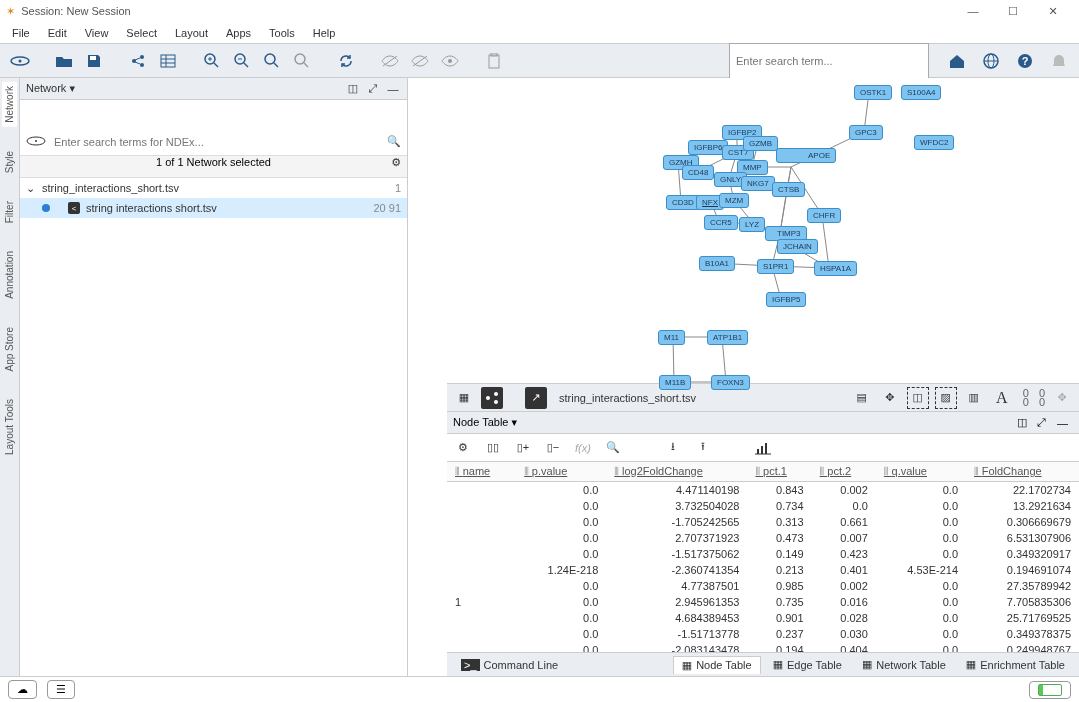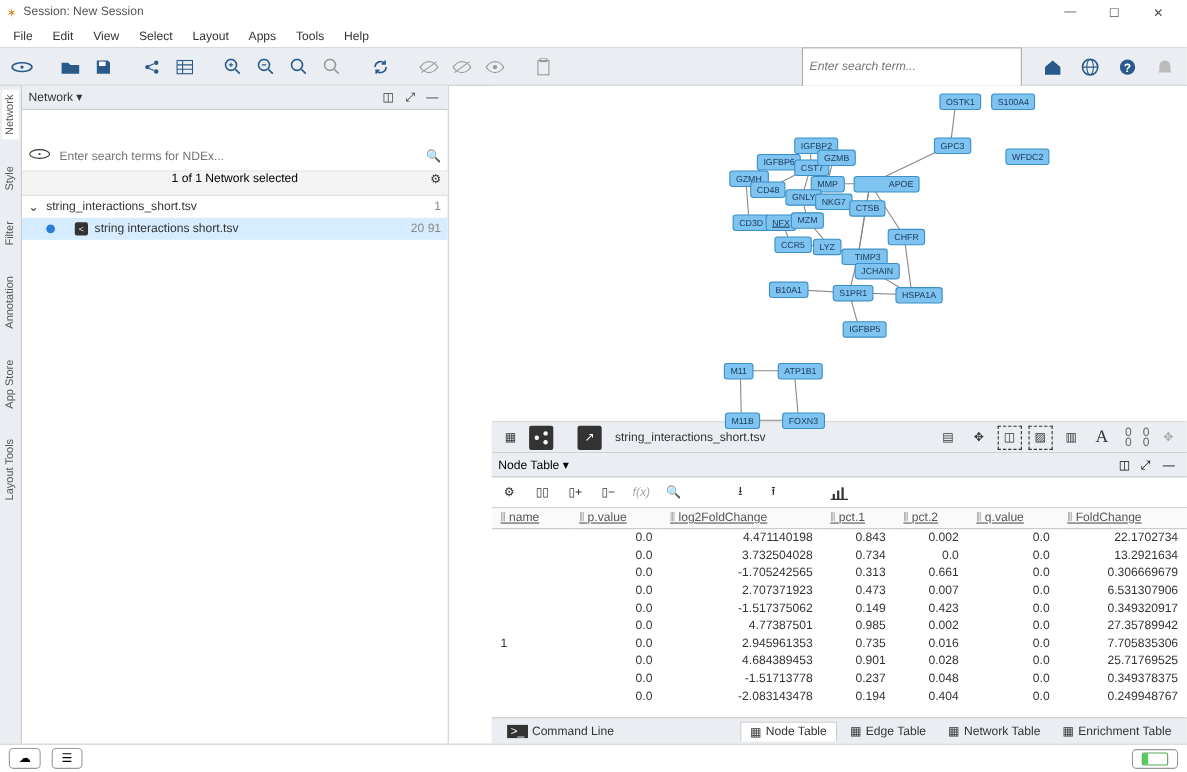--- a/index.html
+++ b/index.html
@@ -6,21 +6,21 @@
 body { width: 1079px; height: 702px; background: #fff; display: flex; flex-direction: column; overflow: hidden; }
 .titlebar { height: 22px; display: flex; align-items: center; padding: 0 6px; color: #555; }
 .titlebar .spacer { flex: 1; }
 .titlebar .winbtn { width: 40px; height: 22px; display: flex; align-items: center; justify-content: center; color: #555; }
 .menubar { height: 22px; display: flex; align-items: center; padding: 0 4px; gap: 2px; border-bottom: 1px solid #ccc; }
 .menubar span { padding: 2px 8px; color: #333; }
 .toolbar { height: 34px; display: flex; align-items: center; padding: 0 8px; gap: 6px; background: #eaeef2; border-bottom: 1px solid #ccc; }
 .toolbar .sep { width: 8px; }
 .toolbar .tbtn { width: 24px; height: 24px; display: flex; align-items: center; justify-content: center; color: #2a5a8a; }
 .toolbar .tbtn.disabled { color: #999; }
-.toolbar .search { margin-left: auto; width: 200px; height: 36px; border: 1px solid #aaa; padding: 0 6px; color: #888; background: #fff; font-style: italic; }
+.toolbar .search { margin-left: auto; width: 200px; height: 36px; border: 1px solid #aaa; padding: 0 6px; color: #888; background: #fff; }
 .toolbar .right-icons { display: flex; gap: 10px; margin-left: 10px; }
 .toolbar .right-icons .tbtn { color: #2a5a8a; }
 .main { flex: 1; display: flex; min-height: 0; }
 .side-tabs { width: 20px; background: #eaeef2; border-right: 1px solid #ccc; display: flex; flex-direction: column; align-items: center; padding-top: 4px; gap: 20px; }
 .side-tabs .vtab { writing-mode: vertical-rl; transform: rotate(180deg); color: #555; padding: 4px 2px; font-size: 10px; }
 .side-tabs .vtab.active { background: #fff; }
 .network-panel { width: 388px; border-right: 1px solid #ccc; display: flex; flex-direction: column; background: #fff; }
 .np-header { height: 22px; display: flex; align-items: center; padding: 0 6px; background: #eaeef2; border-bottom: 1px solid #ccc; }
 .np-header .title { flex: 1; color: #333; }
 .np-header .icbtn { width: 16px; height: 16px; display: flex; align-items: center; justify-content: center; margin-left: 4px; color: #333; }
@@ -308,21 +308,21 @@
         <div class="node" style="left: 454px; top: 7px;">S100A4</div>
         <div class="node" style="left: 402px; top: 47px;">GPC3</div>
         <div class="node" style="left: 467px; top: 57px;">WFDC2</div>
         <div class="node" style="left: 275px; top: 47px;">IGFBP2</div>
         <div class="node" style="left: 241px; top: 62px;">IGFBP6</div>
         <div class="node" style="left: 275px; top: 67px;">CST7</div>
         <div class="node" style="left: 296px; top: 58px;">GZMB</div>
         <div class="node" style="left: 216px; top: 77px;">GZMH</div>
         <div class="node" style="left: 235px; top: 87px;">CD48</div>
         <div class="node" style="left: 290px; top: 82px;">MMP</div>
-        <div class="node" style="left: 329px; top: 82px; padding-left: 31px;">APOE</div>
+        <div class="node" style="left: 329px; top: 70px; padding-left: 31px;">APOE</div>
         <div class="node" style="left: 267px; top: 94px;">GNLY</div>
         <div class="node" style="left: 294px; top: 98px;">NKG7</div>
         <div class="node" style="left: 325px; top: 104px;">CTSB</div>
         <div class="node" style="left: 219px; top: 117px;">CD3D</div>
         <div class="node" style="left: 249px; top: 117px; text-decoration: underline;">NFX</div>
         <div class="node" style="left: 272px; top: 115px;">MZM</div>
         <div class="node" style="left: 360px; top: 130px;">CHFR</div>
         <div class="node" style="left: 257px; top: 137px;">CCR5</div>
         <div class="node" style="left: 292px; top: 139px;">LYZ</div>
         <div class="node" style="left: 318px; top: 148px; padding-left: 11px;">TIMP3</div>
@@ -446,20 +446,29 @@
                 <td></td>
                 <td>0.0</td>
                 <td>-1.517375062</td>
                 <td>0.149</td>
                 <td>0.423</td>
                 <td>0.0</td>
                 <td>0.349320917</td>
               </tr>
               <tr>
                 <td></td>
+                <td>1.24E-218</td>
+                <td>-2.360741354</td>
+                <td>0.213</td>
+                <td>0.401</td>
+                <td>4.53E-214</td>
+                <td>0.194691074</td>
+              </tr>
+              <tr>
+                <td></td>
                 <td>0.0</td>
                 <td>4.77387501</td>
                 <td>0.985</td>
                 <td>0.002</td>
                 <td>0.0</td>
                 <td>27.35789942</td>
               </tr>
               <tr>
                 <td>1</td>
                 <td>0.0</td>
@@ -476,21 +485,21 @@
                 <td>0.901</td>
                 <td>0.028</td>
                 <td>0.0</td>
                 <td>25.71769525</td>
               </tr>
               <tr>
                 <td></td>
                 <td>0.0</td>
                 <td>-1.51713778</td>
                 <td>0.237</td>
-                <td>0.048</td>
+                <td>0.030</td>
                 <td>0.0</td>
                 <td>0.349378375</td>
               </tr>
               <tr>
                 <td></td>
                 <td>0.0</td>
                 <td>-2.083143478</td>
                 <td>0.194</td>
                 <td>0.404</td>
                 <td>0.0</td>

